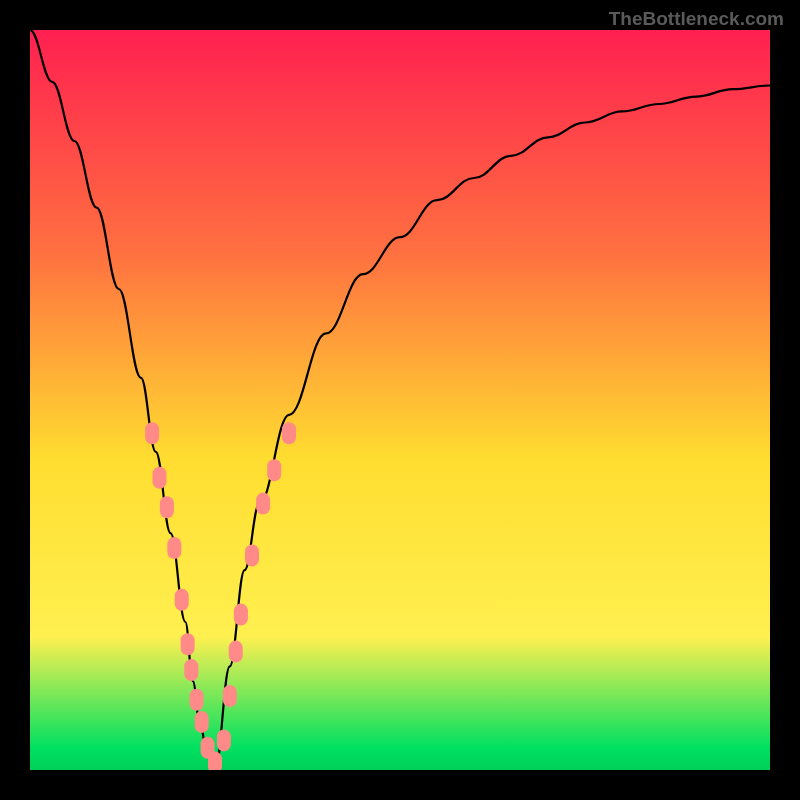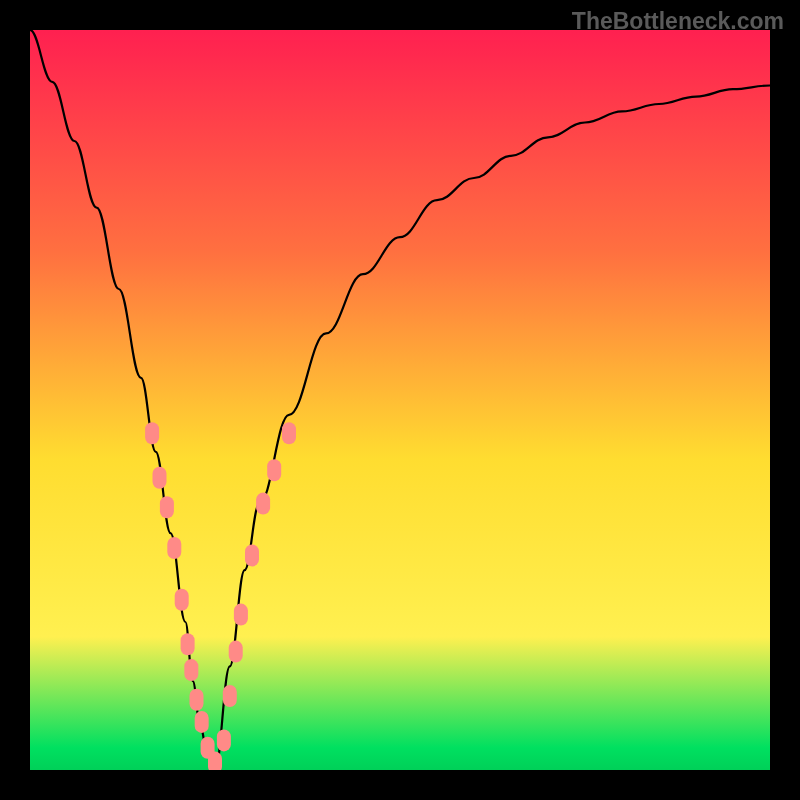--- a/index.html
+++ b/index.html
@@ -8,21 +8,21 @@
       width: 800px;
       height: 800px;
       background: #000;
       position: relative;
       font-family: Arial, sans-serif;
     }
     .watermark {
       position: absolute;
       top: 8px;
       right: 16px;
-      font-size: 23px;
+      font-size: 19px;
       font-weight: 600;
       color: #5a5a5a;
       z-index: 10;
     }
     .frame {
       position: absolute;
       top: 30px;
       left: 30px;
       width: 740px;
       height: 740px;

